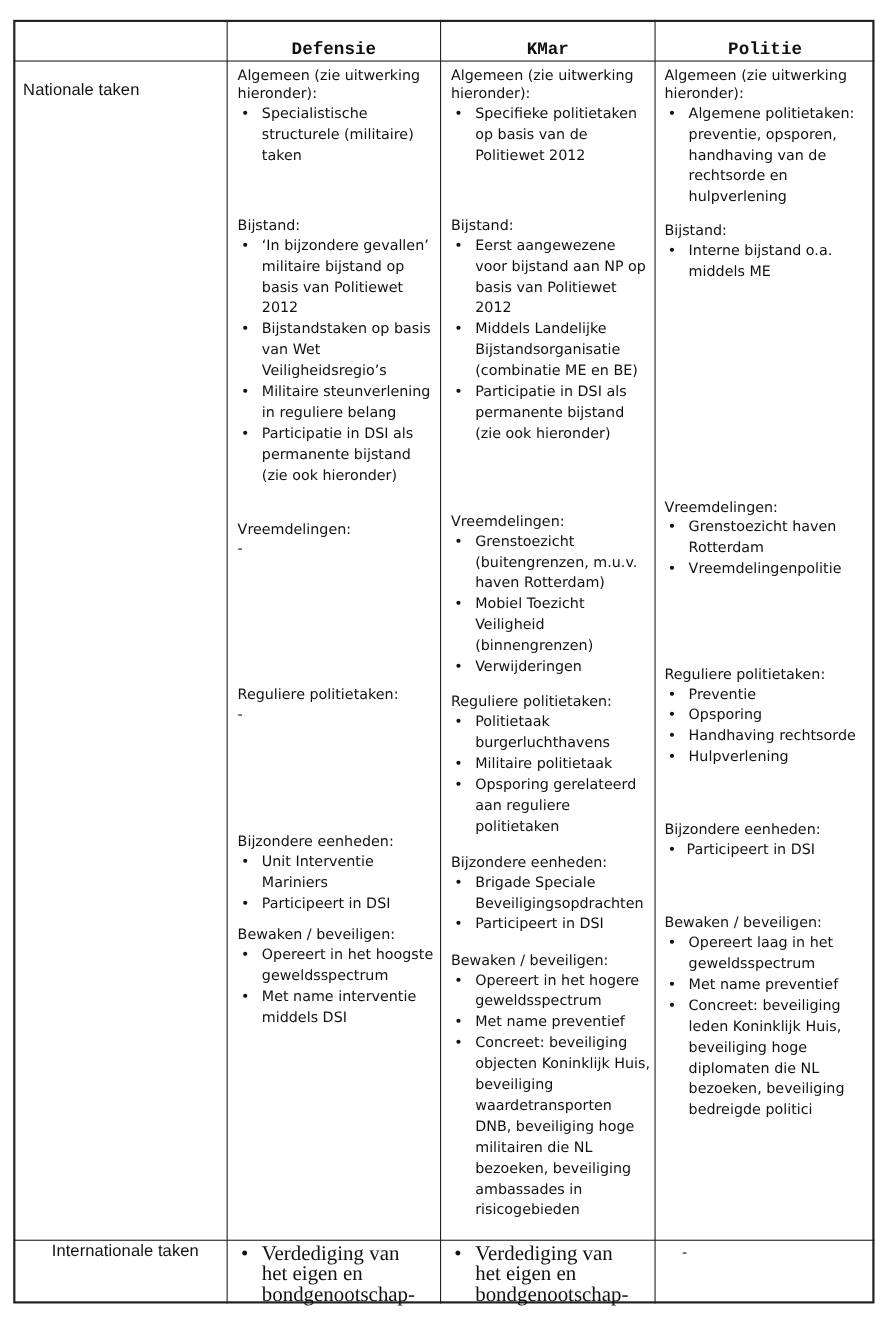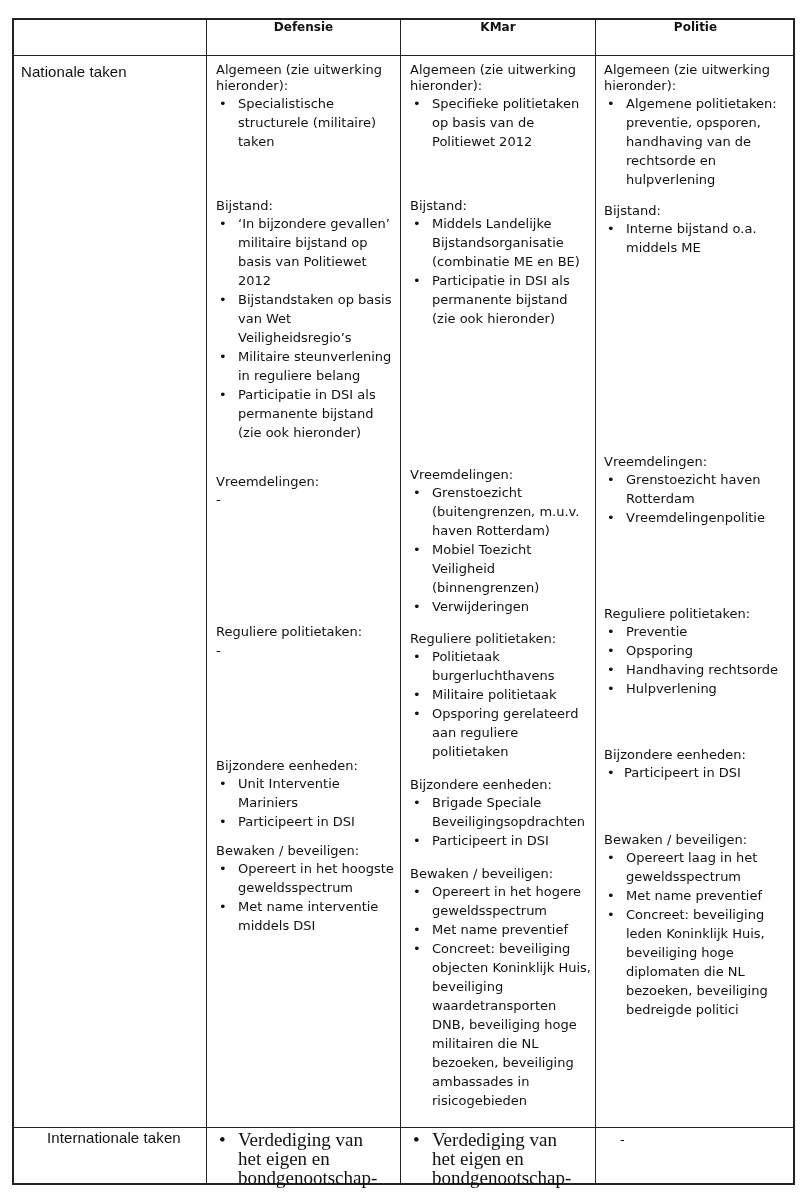--- a/index.html
+++ b/index.html
@@ -3,21 +3,21 @@
 <meta charset="utf-8">
 <style>
   html, body { margin:0; padding:0; background:#ffffff; }
   body { width:808px; height:1200px; position:relative; overflow:hidden;
          font-family:"DejaVu Sans", sans-serif; color:#111; }
   .page { position:absolute; left:0; top:0; width:808px; height:1200px; background:#fff; }
   .tbl { position:absolute; left:12px; top:18px; width:783px; height:1167px;
          border:2px solid #222; box-sizing:border-box; }
   .hline { position:absolute; left:12px; width:783px; height:0; border-top:1.5px solid #222; }
   .vline { position:absolute; top:18px; width:0; height:1167px; border-left:1.5px solid #222; }
-  .hdr { position:absolute; top:20px; font-weight:bold; font-size:12px; text-align:center; }
+  .hdr { position:absolute; top:36px; font-weight:bold; font-size:16px; text-align:center;font-family:Liberation Mono, monospace; }
   .rowlabel { position:absolute; left:21px; font-size:15px; font-family:"Liberation Sans", sans-serif; letter-spacing:0.1px; }
   .sec { position:absolute; font-size:13px; line-height:19px; }
   .sec .title { line-height:16px; }
   .sec ul { list-style:none; margin:0; padding:0; }
   .sec li { position:relative; padding-left:22px; }
   .sec li::before { content:"\2022"; position:absolute; left:3px; top:0; }
   .narrow { font-family:Liberation Serif, serif; font-size:19px; line-height:19px; }
 </style>
 </head>
 <body>
@@ -28,21 +28,21 @@
   <div class="hline" style="top:55px;"></div>
   <div class="hline" style="top:1127px;"></div>
   <div class="vline" style="left:206px;"></div>
   <div class="vline" style="left:400px;"></div>
   <div class="vline" style="left:595px;"></div>
 
   <div class="hdr" style="left:207px; width:193px;">Defensie</div>
   <div class="hdr" style="left:401px; width:194px;">KMar</div>
   <div class="hdr" style="left:596px; width:199px;">Politie</div>
 
-  <div class="rowlabel" style="top:63px;text-align:right;">Nationale taken</div>
+  <div class="rowlabel" style="top:73px;text-align:right;">Nationale taken</div>
   <div class="rowlabel" style="top:1129px;margin-left:26px;">Internationale taken</div>
 
   <div class="sec" style="left:216px; top:62px; width:180px;">
     <div class="title">Algemeen (zie uitwerking hieronder):</div>
     <ul>
       <li>Specialistische structurele (militaire) taken</li>
     </ul>
   </div>
 
   <div class="sec" style="left:216px; top:198px; width:180px;">
@@ -84,20 +84,21 @@
   <div class="sec" style="left:410px; top:62px; width:182px;">
     <div class="title">Algemeen (zie uitwerking hieronder):</div>
     <ul>
       <li>Specifieke politietaken op basis van de Politiewet 2012</li>
     </ul>
   </div>
 
   <div class="sec" style="left:410px; top:198px; width:182px;">
     <div class="title">Bijstand:</div>
     <ul>
+      <li>Eerst aangewezene voor bijstand aan NP op basis van Politiewet 2012</li>
       <li>Middels Landelijke Bijstandsorganisatie (combinatie ME en BE)</li>
       <li>Participatie in DSI als permanente bijstand (zie ook hieronder)</li>
     </ul>
   </div>
 
   <div class="sec" style="left:410px; top:467px; width:182px;">
     <div class="title">Vreemdelingen:</div>
     <ul>
       <li>Grenstoezicht (buitengrenzen, m.u.v. haven Rotterdam)</li>
       <li>Mobiel Toezicht Veiligheid (binnengrenzen)</li>

